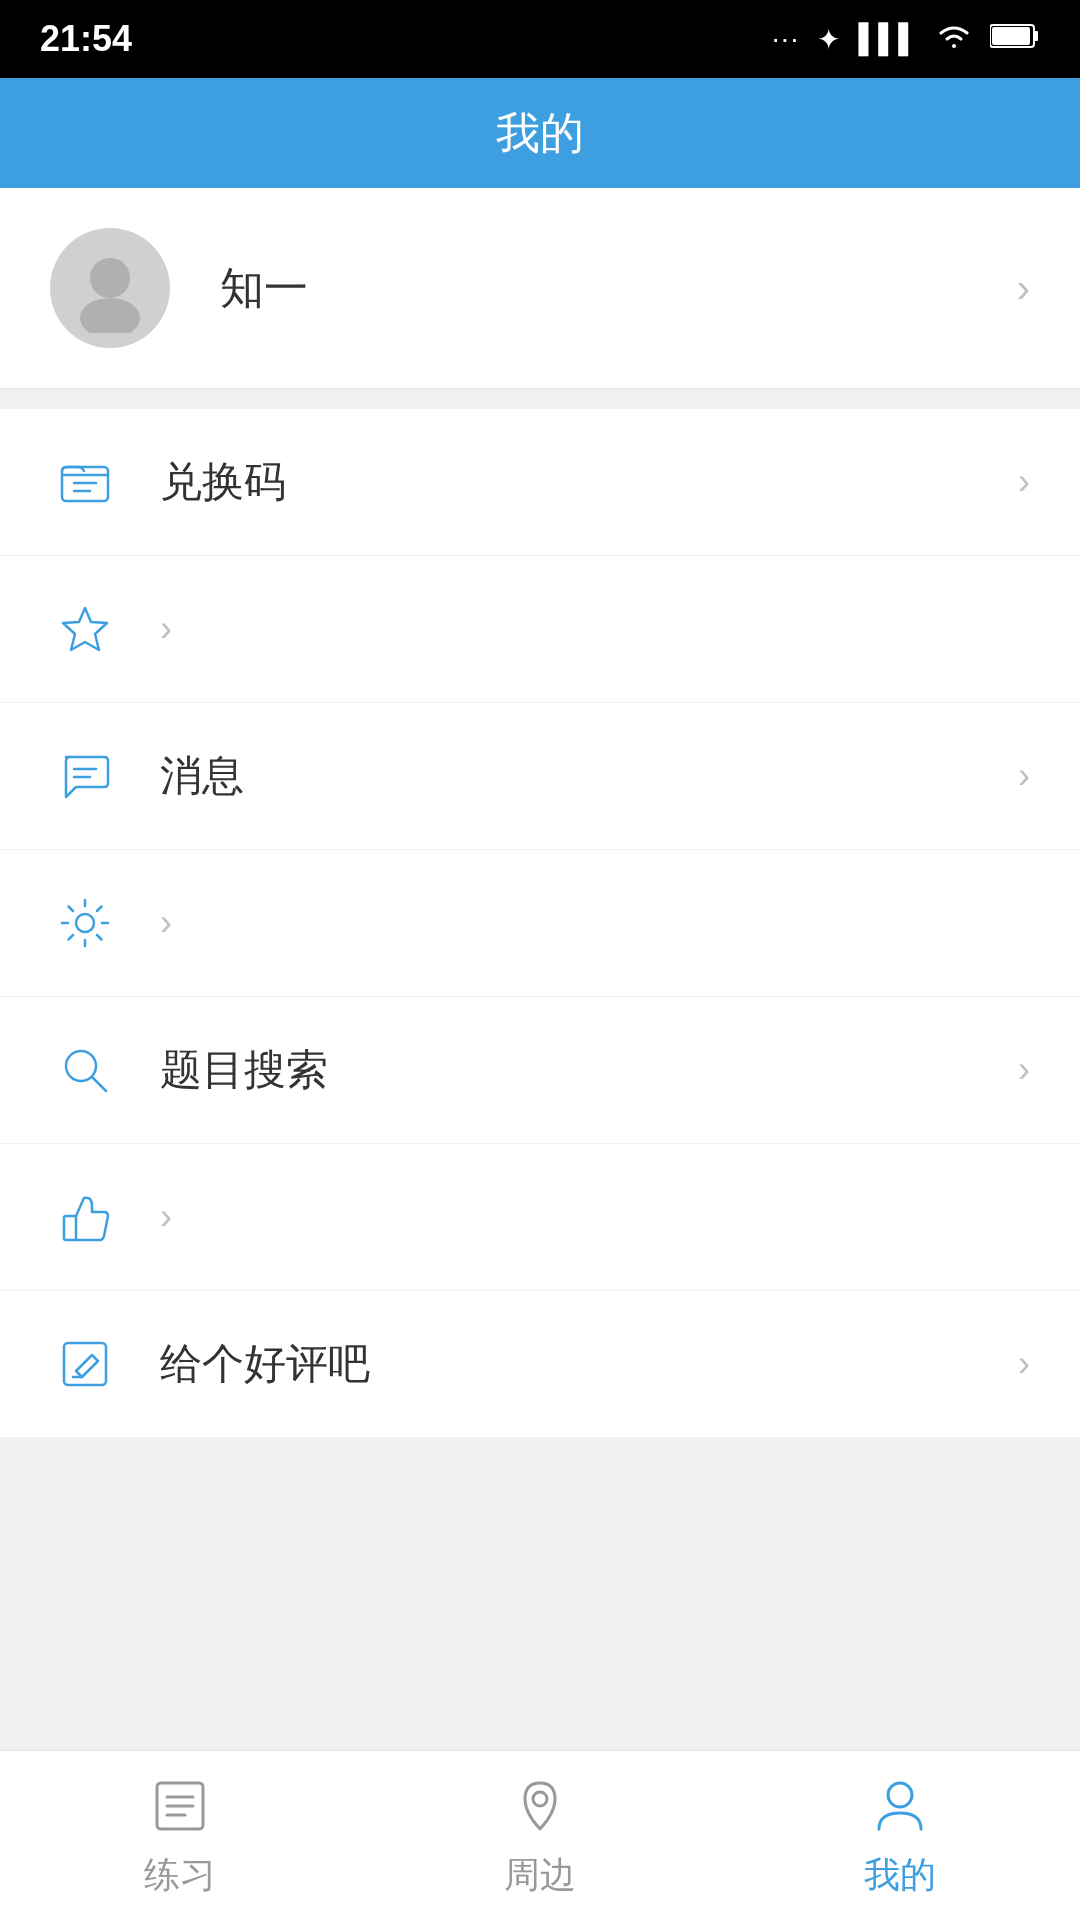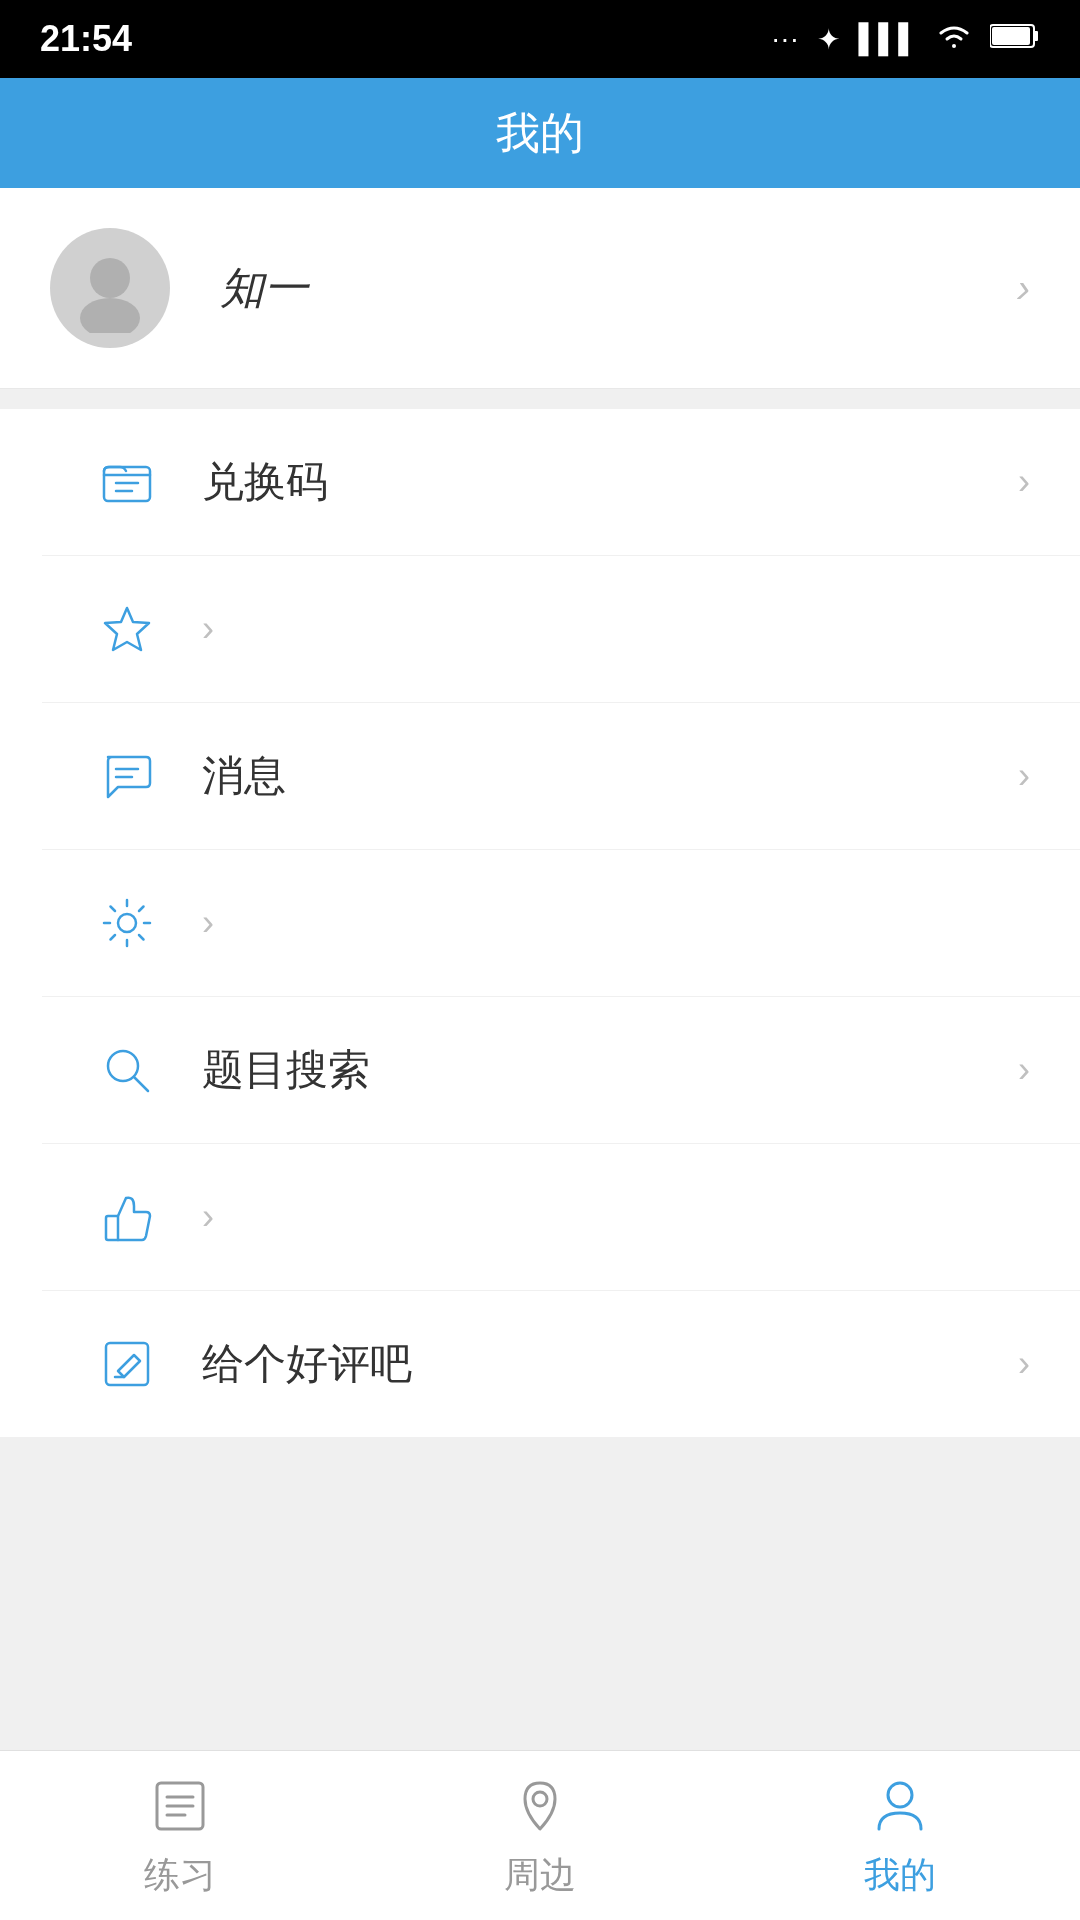--- a/index.html
+++ b/index.html
@@ -62,21 +62,20 @@
     }
 
     
     .profile-section {
       background: white;
       padding: 40px 50px;
       display: flex;
       align-items: center;
       margin-bottom: 20px;
       border-bottom: 1px solid #e8e8e8;
-      font-style: italic;
     }
 
     .avatar {
       width: 120px;
       height: 120px;
       border-radius: 60px;
       background: #d0d0d0;
       display: flex;
       align-items: center;
       justify-content: center;
@@ -105,21 +104,20 @@
     .menu-section {
       background: white;
     }
 
     .menu-item {
       display: flex;
       align-items: center;
       padding: 38px 50px;
       border-bottom: 1px solid #f0f0f0;
       cursor: pointer;
-      margin-left: 42px;
     }
 
     .menu-item:last-child {
       border-bottom: none;
     }
 
     .menu-icon {
       width: 70px;
       height: 70px;
       display: flex;

